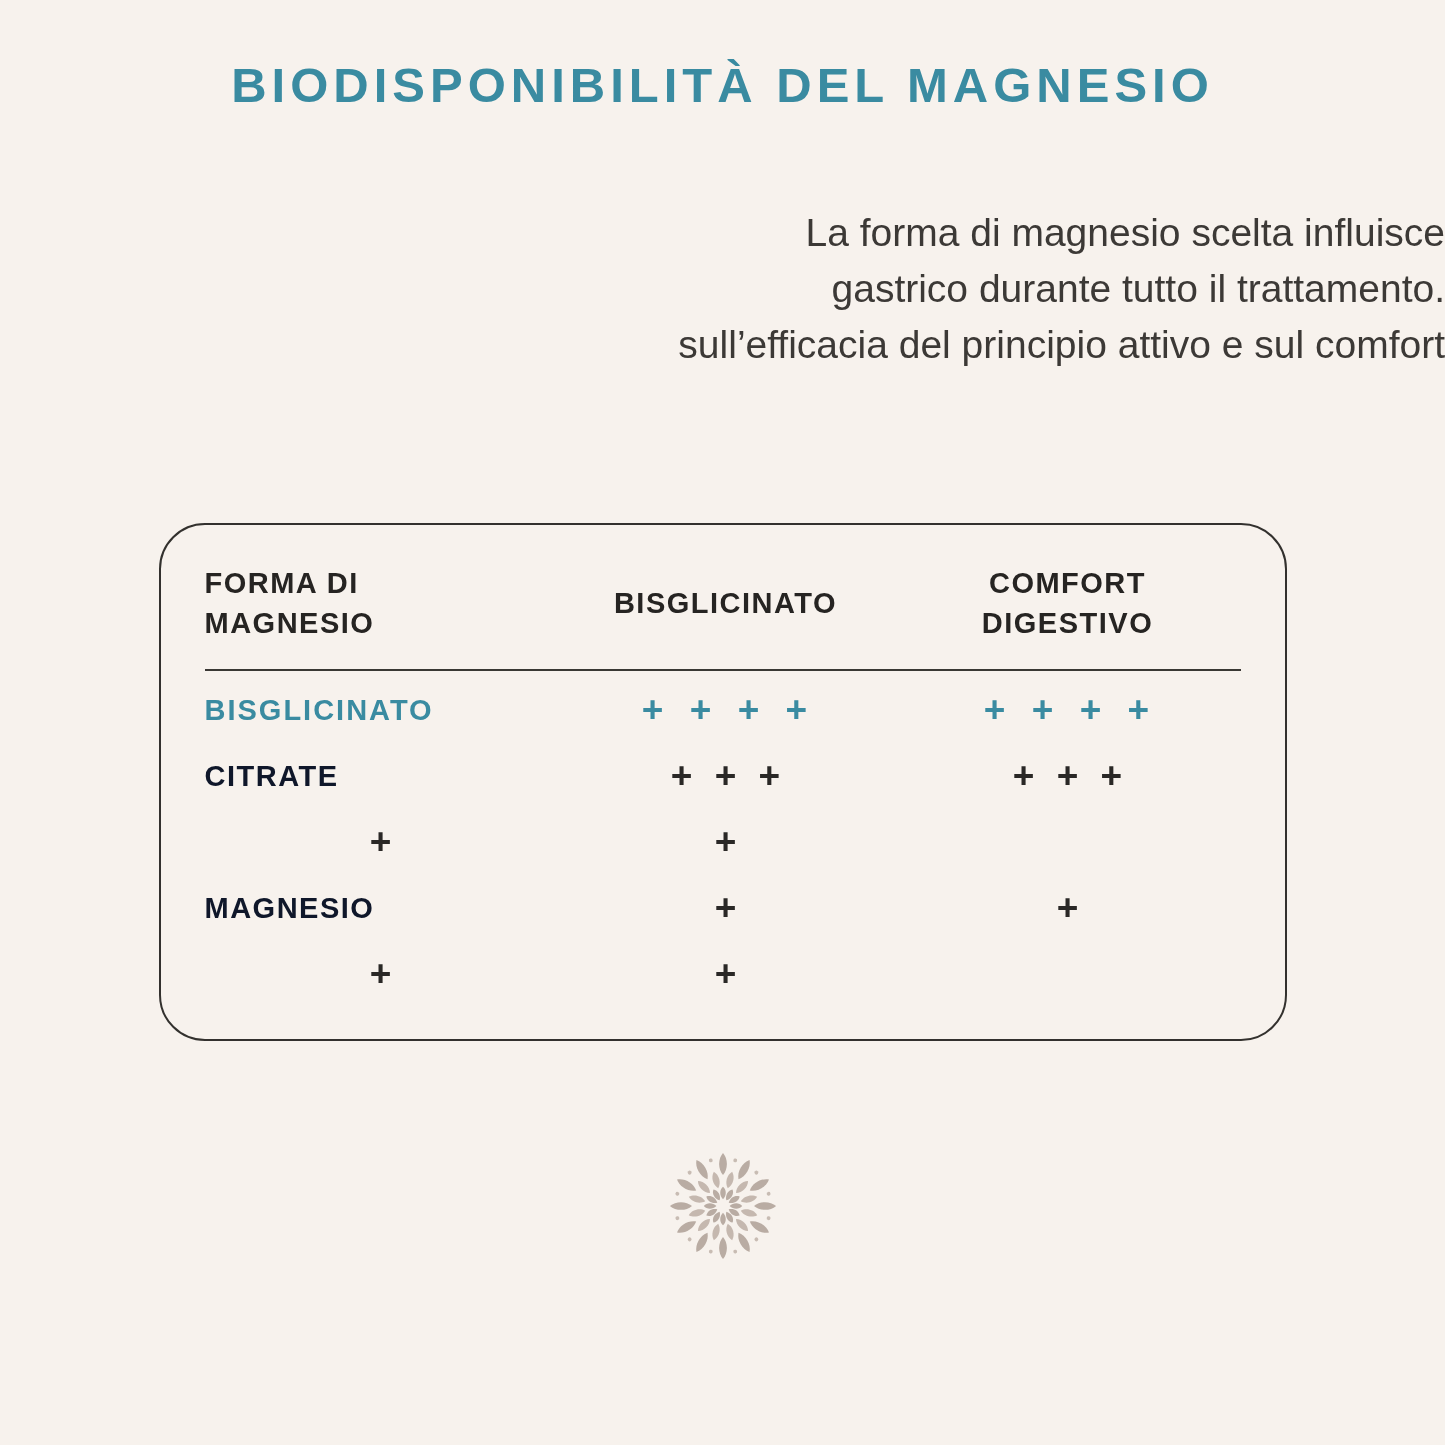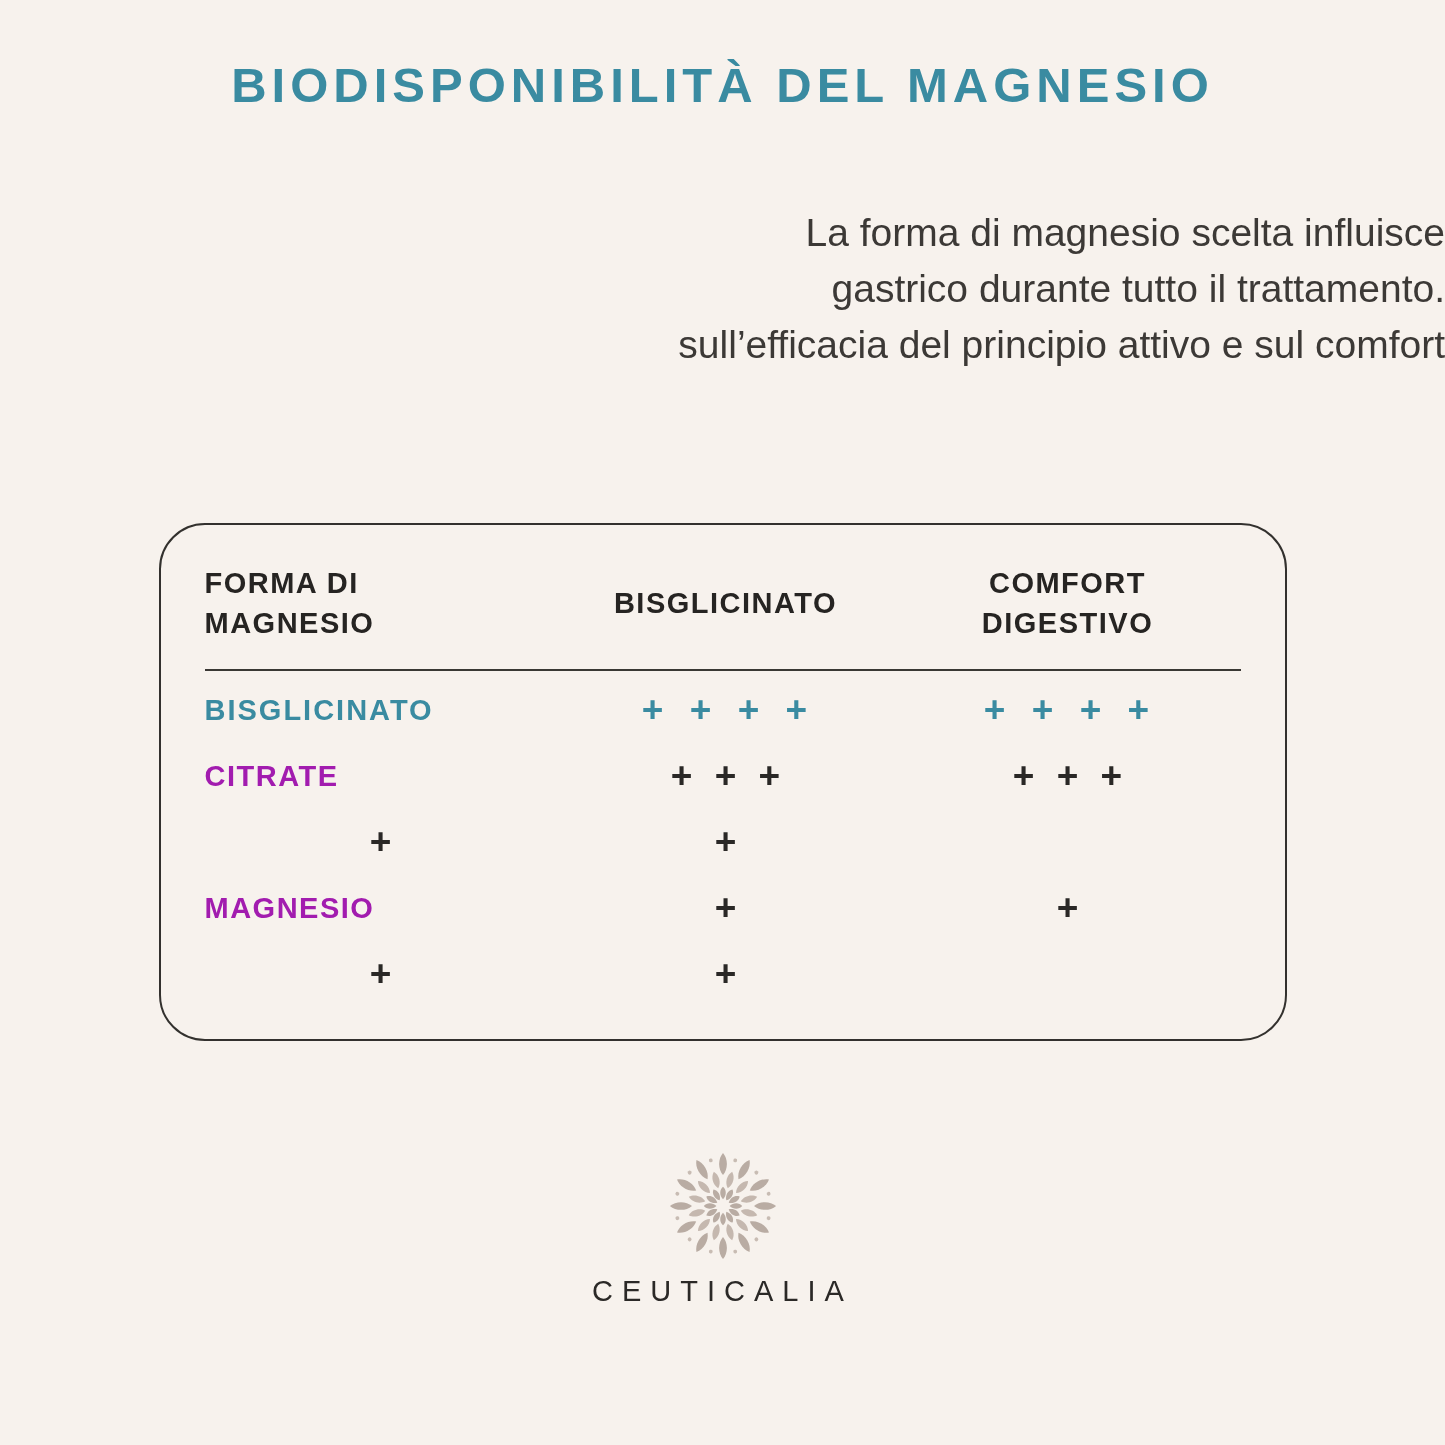--- a/index.html
+++ b/index.html
@@ -65,21 +65,21 @@
   .divider{
     border:none;
     border-top:2px solid #3a3834;
     margin:26px 0 10px 0;
   }
   .drow{height:58px;margin-top:8px;}
   .label{
     font-size:29px;
     font-weight:700;
     letter-spacing:1.5px;
-    color:#a21caf;
+    color:#0f172a;
   }
   .plus{
     text-align:center;
     font-size:37px;
     font-weight:700;
     word-spacing:12px;
     color:#2a2826;
   }
   .accent{color:var(--teal) !important;letter-spacing:2px;}
 
@@ -204,16 +204,15 @@
           <use href="#pS" transform="rotate(150) translate(0,-9)"></use>
           <use href="#pS" transform="rotate(180) translate(0,-9)"></use>
           <use href="#pS" transform="rotate(210) translate(0,-9)"></use>
           <use href="#pS" transform="rotate(240) translate(0,-9)"></use>
           <use href="#pS" transform="rotate(270) translate(0,-9)"></use>
           <use href="#pS" transform="rotate(300) translate(0,-9)"></use>
           <use href="#pS" transform="rotate(330) translate(0,-9)"></use>
         </g>
       </g>
     </svg>
-    <div class="wordmark">CEUTICALIA</div>
   </footer>
 
 </div>
 
 </body></html>

